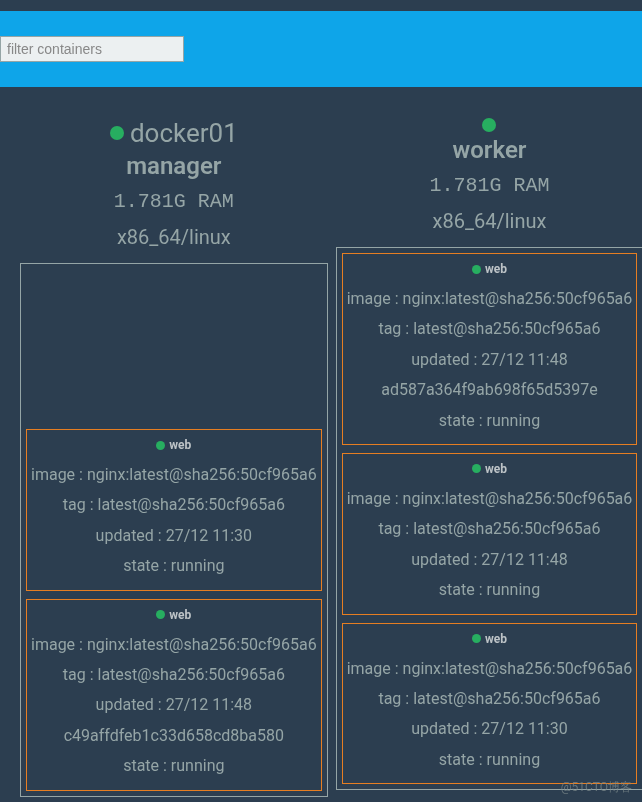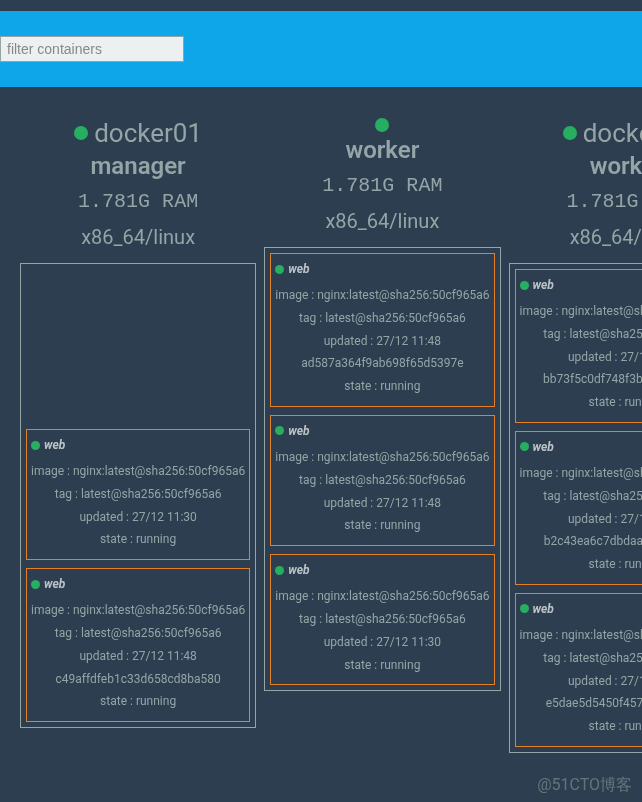--- a/index.html
+++ b/index.html
@@ -111,41 +111,40 @@
     }
     .container-card {
       border: 1px solid #e67e22;
       padding: 8px 4px;
       text-align: center;
       overflow: hidden;
     }
     .container-title {
       display: flex;
       align-items: center;
-      justify-content: flex-start;
+      justify-content: center;
       margin-bottom: 8px;
-      font-style: italic;
     }
     .container-name {
       color: #bdc3c7;
       font-size: 12px;
       font-weight: 700;
     }
     .container-detail {
       color: #95a5a6;
-      font-size: 12px;
+      font-size: 16px;
       line-height: 1.9;
       white-space: nowrap;
     }
     .watermark {
       position: absolute;
       bottom: 6px;
       right: 10px;
       color: #7f8c8d;
-      font-size: 16px;
+      font-size: 12px;
       opacity: 0.7;
     }
   </style>
 </head>
 <body>
 
 <div class="top-bar"></div>
 
 <div class="filter-section">
   <input type="text" class="filter-input" placeholder="filter containers" style="">

